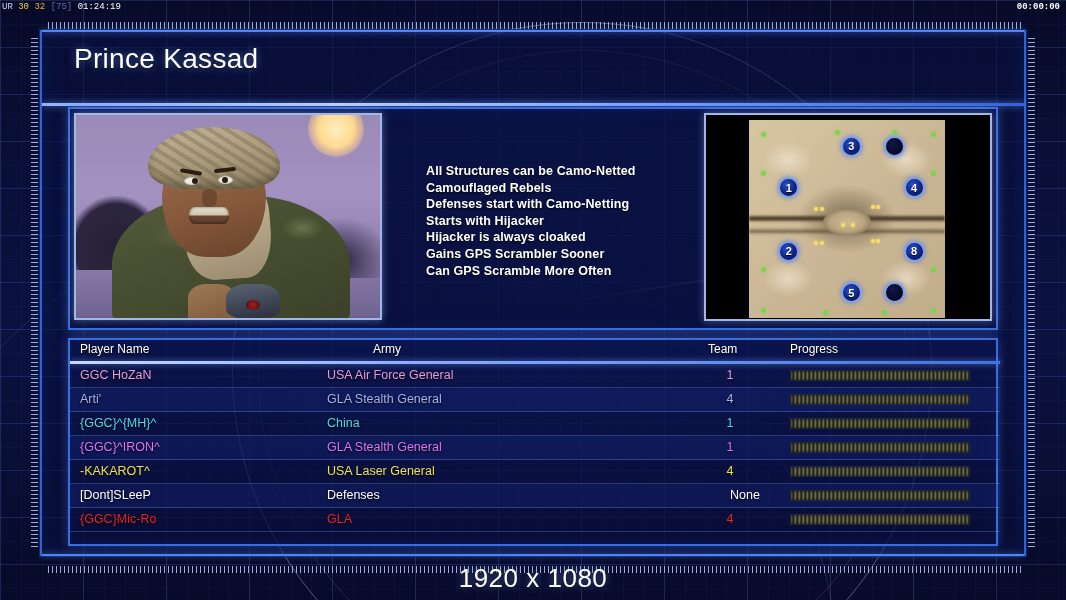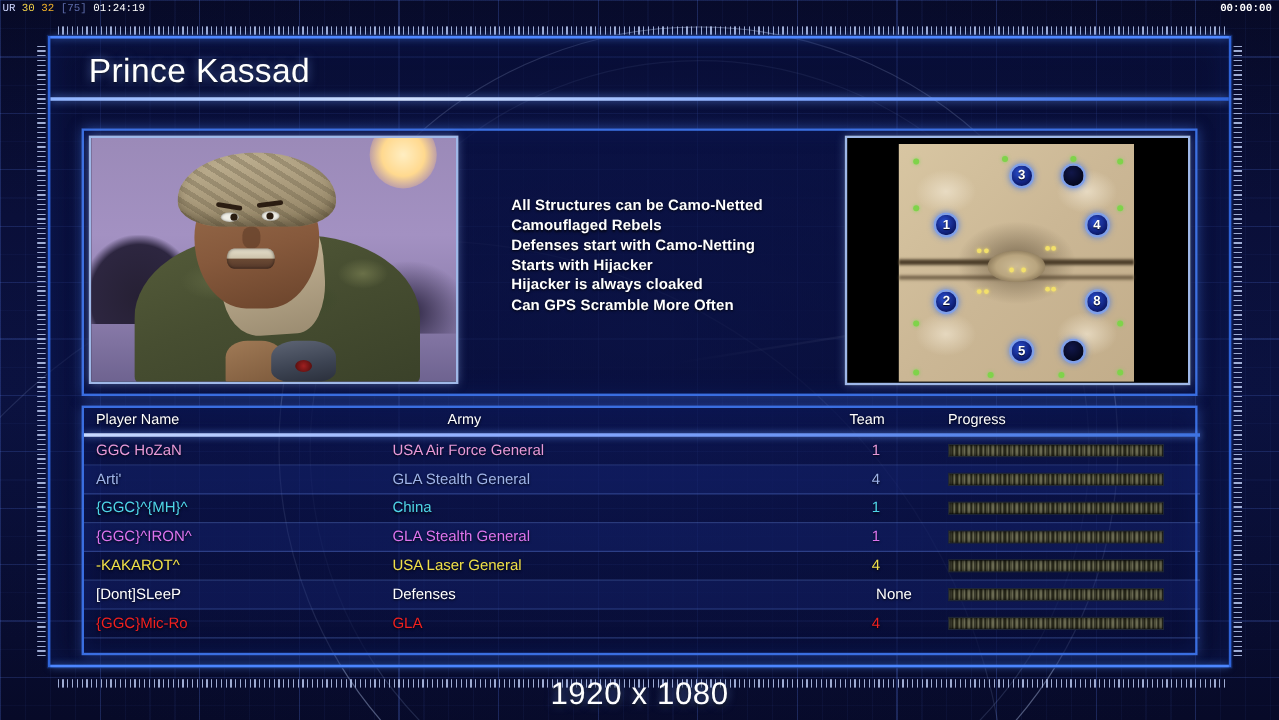--- a/index.html
+++ b/index.html
@@ -78,21 +78,21 @@
     box-shadow: 0 0 0 1px rgba(18,38,100,0.9), inset 0 0 22px rgba(14,30,96,0.6);
     background: linear-gradient(180deg, rgba(9,16,62,0.55) 0%, rgba(8,14,58,0.35) 100%);
   }
   .frame-hi {
     position:absolute; left:0; right:0; height:2px; background:#4d86ff;
     box-shadow: 0 0 6px rgba(90,150,255,0.7);
   }
 
   
   .title-band {
-    position: absolute; left: 42px; top: 32px; width: 982px; height: 52px;
+    position: absolute; left: 42px; top: 32px; width: 982px; height: 74px;
   }
   .title-text {
     position: absolute; left: 32px; top: 11px;
     font-size: 28px; color: #ffffff; letter-spacing: 0.3px;
     text-shadow: 0 0 8px rgba(130,170,255,0.55), 0 1px 2px rgba(0,0,0,0.8);
     white-space: nowrap;
   }
   .title-rule {
     position:absolute; left: 0; bottom: 0; width: 982px; height: 3px;
     background: linear-gradient(90deg, #8fb4ff 0%, #cfe0ff 30%, #6e9bff 70%, #2f63d8 100%);
@@ -370,20 +370,21 @@
         <div class="p-device-led"></div>
       </div>
     </div>
 
     <div class="desc">
       <div class="desc-line">All Structures can be Camo-Netted</div>
       <div class="desc-line">Camouflaged Rebels</div>
       <div class="desc-line">Defenses start with Camo-Netting</div>
       <div class="desc-line">Starts with Hijacker</div>
       <div class="desc-line">Hijacker is always cloaked</div>
+      <div class="desc-line">Gains GPS Scrambler Sooner</div>
       <div class="desc-line">Can GPS Scramble More Often</div>
     </div>
 
     <div class="map-wrap">
       <div class="map-img">
         <div class="map-road-h"></div>
         <div class="map-road-h2"></div>
         <div class="map-eye"></div>
         <div id="map-markers">
             <div class="map-start" style="left: calc(52% - 10px); top: calc(13% - 10px);">3</div>

